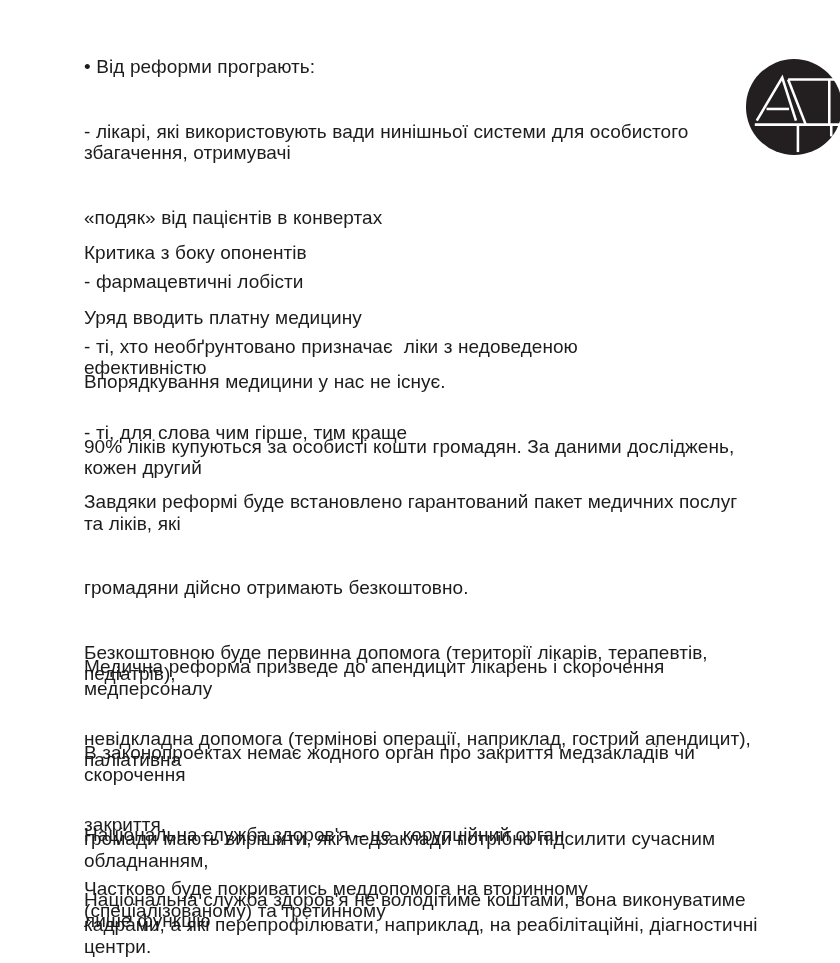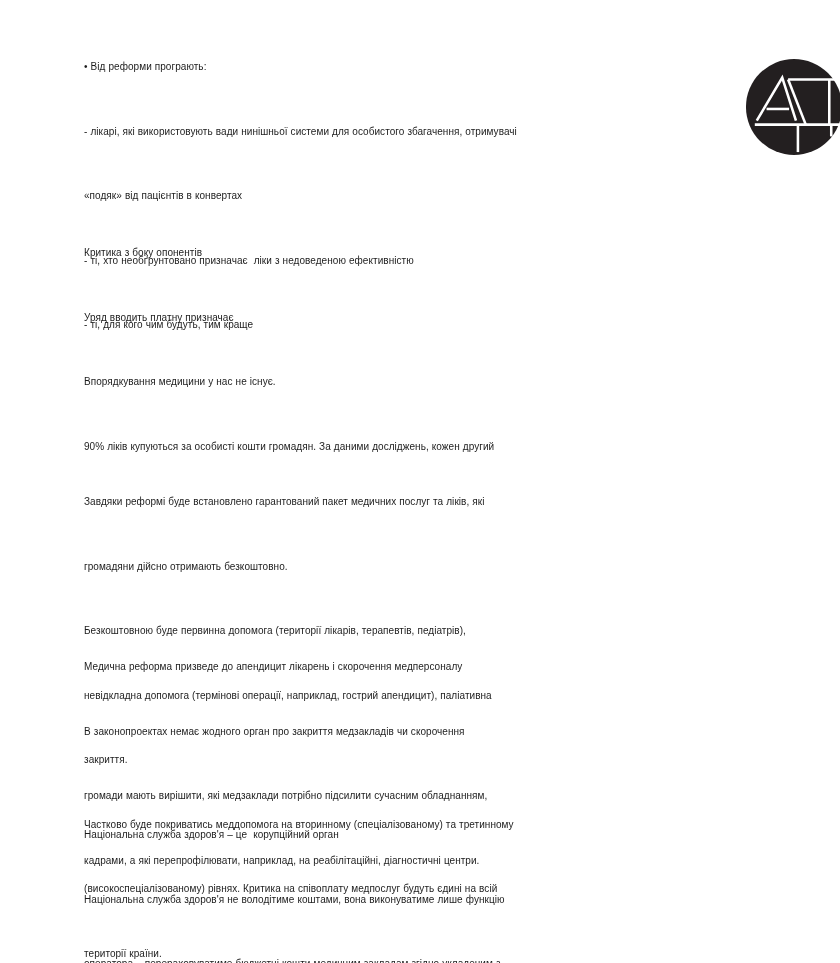--- a/index.html
+++ b/index.html
@@ -39,21 +39,21 @@
     display: block;
     width: 98px;
     height: 98px;
   }
 
   
   .block {
     position: absolute;
     left: 84px;
     width: 676px;
-    font-size: 10px;
+    font-size: 19px;
     line-height: 21.5px;
     letter-spacing: 0.05px;
     color: #1c1c1c;
     white-space: pre-wrap;
     word-spacing: 0.2px;
   }
   .block .ln {
     display: block;
     white-space: pre-wrap;
   }
@@ -87,27 +87,28 @@
         <path d="M54 68 L54 96"></path>
         <path d="M88 68 L88 80"></path>
       </g>
     </svg>
   </div>
 
   <div class="block" id="block-losers">
     <span class="ln">• Від реформи програють:</span>
     <span class="ln">- лікарі, які використовують вади нинішньої системи для особистого збагачення, отримувачі</span>
     <span class="ln">«подяк» від пацієнтів в конвертах</span>
+    <span class="ln">- фармацевтичні лобісти</span>
     <span class="ln">- ті, хто необґрунтовано призначає  ліки з недоведеною ефективністю</span>
-    <span class="ln">- ті, для кого чим будуть, тим краще</span>
+    <span class="ln">- ті, для слова чим гірше, тим краще</span>
   </div>
 
   <div class="block" id="block-criticism">
     <span class="ln">Критика з боку опонентів</span>
-    <span class="ln">Уряд вводить платну призначає</span>
+    <span class="ln">Уряд вводить платну медицину</span>
     <span class="ln">Впорядкування медицини у нас не існує.</span>
     <span class="ln">90% ліків купуються за особисті кошти громадян. За даними досліджень, кожен другий</span>
   </div>
 
   <div class="block" id="block-guarantee">
     <span class="ln">Завдяки реформі буде встановлено гарантований пакет медичних послуг та ліків, які</span>
     <span class="ln">громадяни дійсно отримають безкоштовно.</span>
     <span class="ln">Безкоштовною буде первинна допомога (території лікарів, терапевтів, педіатрів),</span>
     <span class="ln">невідкладна допомога (термінові операції, наприклад, гострий апендицит), паліативна</span>
     <span class="ln">закриття.</span>

